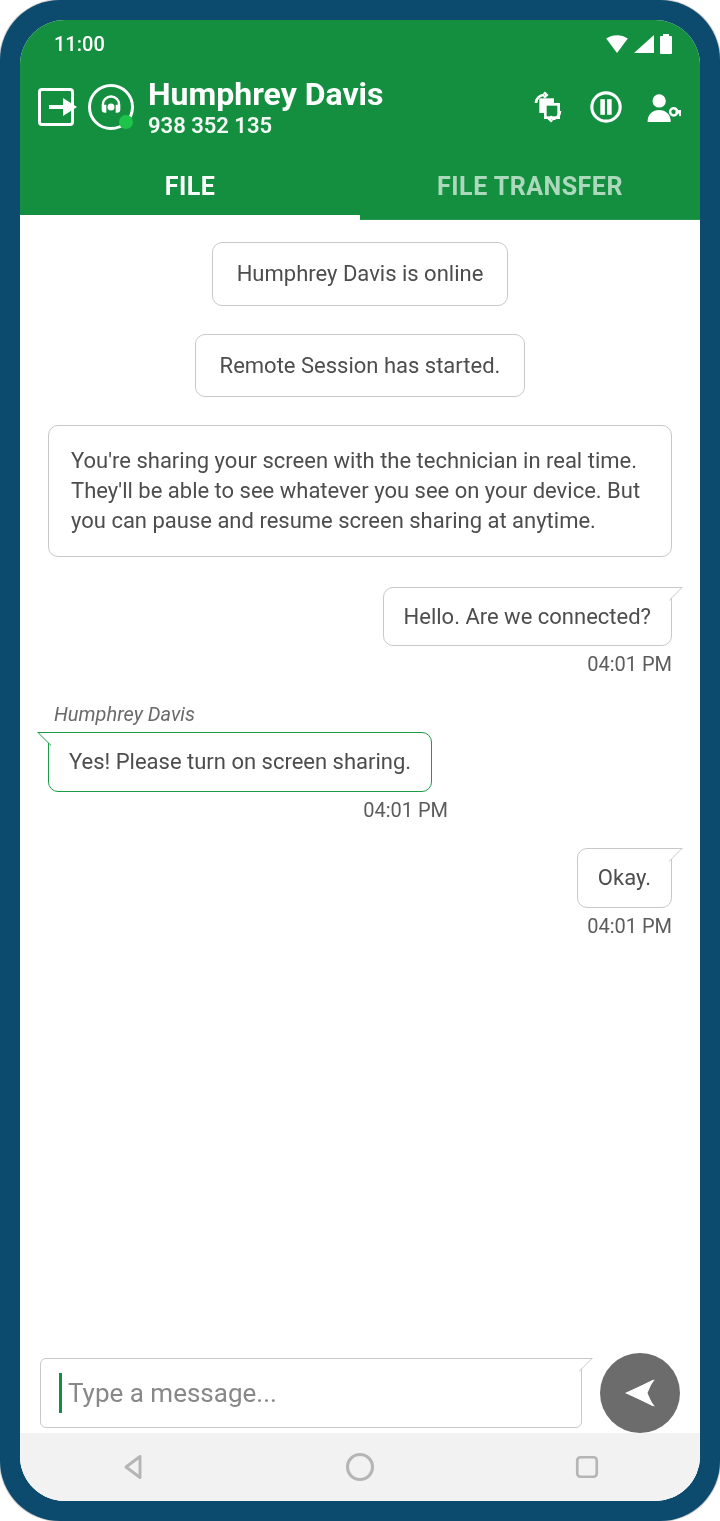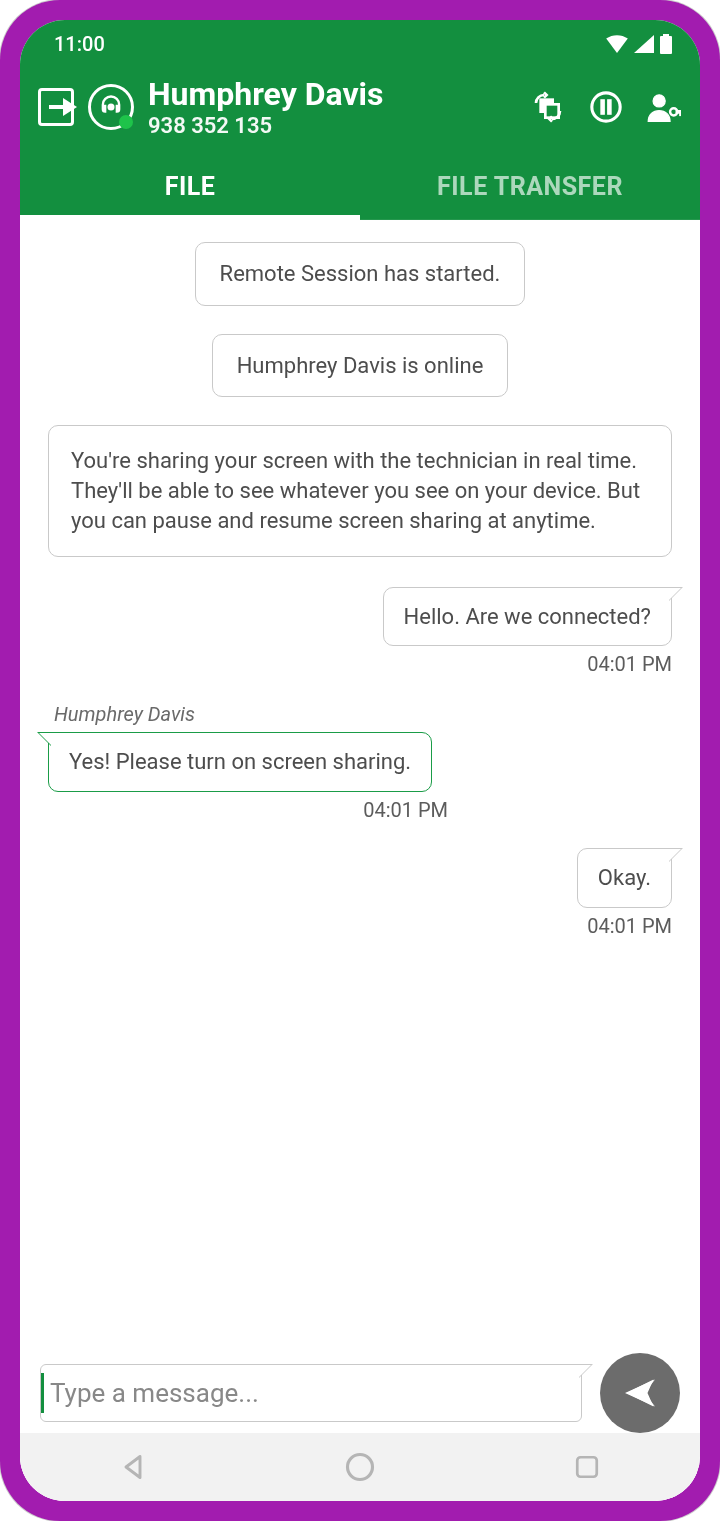--- a/index.html
+++ b/index.html
@@ -6,21 +6,21 @@
   html, body { height: 100%; }
   body {
     font-family: -apple-system, BlinkMacSystemFont, "Segoe UI", Roboto, Helvetica, Arial, sans-serif;
     background: #fff;
     display: flex;
     justify-content: center;
   }
   .device {
     width: 720px;
     height: 1521px;
-    background: #a21caf;
+    background: #0c4a6e;
     border-radius: 60px;
     padding: 20px;
     position: relative;
     box-shadow: 0 0 0 1px rgba(0,0,0,.2);
   }
   .screen {
     width: 100%;
     height: 100%;
     background: #fff;
     border-radius: 45px;
@@ -153,22 +153,22 @@
   }
   .time{font-size:20px;color:#5c5c5c;margin-top:6px;}
   .in-block .time{text-align:right;max-width:400px;margin-left:0;}
   .partial .sys-bubble{margin-bottom:0;}
   
   .input-bar{
     position:absolute;left:0;right:0;bottom:68px;
     display:flex;align-items:center;gap:18px;padding:0 20px;
   }
   .input-field{
-    flex:1;height:58px;border:1px solid #c9c9c9;border-radius:6px;
-    display:flex;align-items:center;padding:0 0;position:relative;background:#fff;
+    flex:1;height:70px;border:1px solid #c9c9c9;border-radius:6px;
+    display:flex;align-items:center;padding:0 18px;position:relative;background:#fff;
     border-top-right-radius:0;
   }
   .input-field::after{
     content:"";position:absolute;top:-1px;right:-12px;width:0;height:0;
     border-top:0 solid transparent;border-bottom:14px solid transparent;
     border-left:14px solid #c9c9c9;
   }
   .input-field::before{
     content:"";position:absolute;top:0;right:-10px;width:0;height:0;
     border-top:0 solid transparent;border-bottom:12px solid transparent;
@@ -257,22 +257,22 @@
         </div>
       </div>
 
       <div class="tabs">
         <div class="tab active">FILE</div>
         <div class="tab">FILE TRANSFER</div>
       </div>
     </div>
 
     <div class="chat">
+      <div class="sys-bubble">Humphrey Davis is online</div>
       <div class="sys-bubble">Remote Session has started.</div>
-      <div class="sys-bubble">Humphrey Davis is online</div>
       <div class="info-bubble">You're sharing your screen with the technician in real time. They'll be able to see whatever you see on your device. But you can pause and resume screen sharing at anytime.</div>
 
       <div class="out-row">
         <div class="msg-out">Hello. Are we connected?</div>
         <div class="time">04:01 PM</div>
       </div>
 
       <div class="in-block">
         <div class="sender">Humphrey Davis</div>
         <div class="msg-in">Yes! Please turn on screen sharing.</div>

